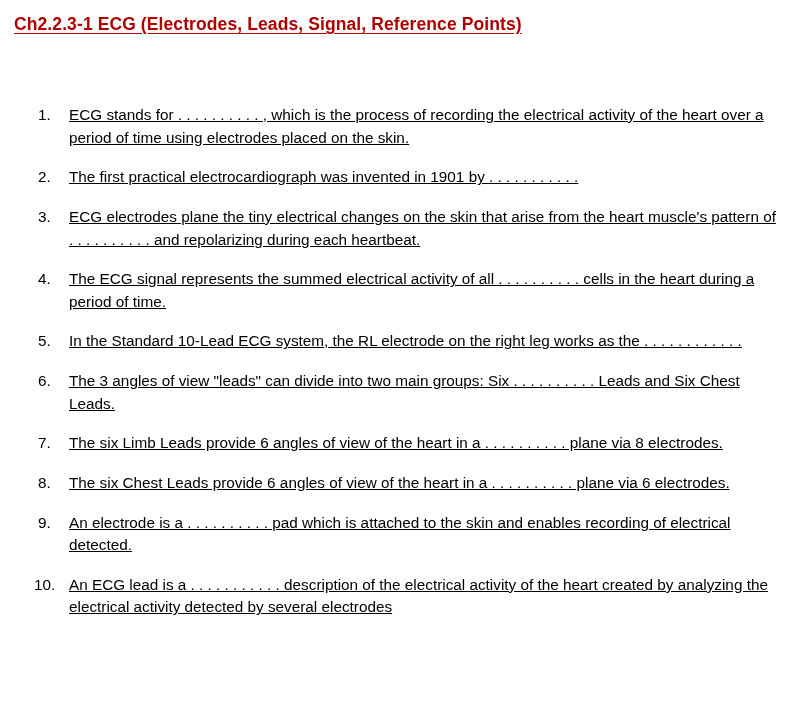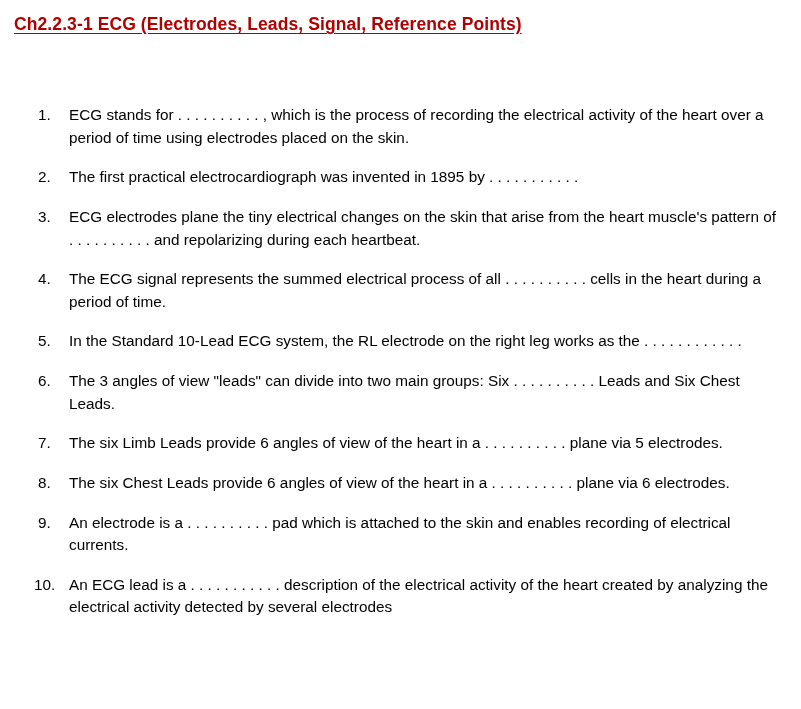--- a/index.html
+++ b/index.html
@@ -62,66 +62,67 @@
     text-align: left;
     font-size: 15.3px;
     color: #000000;
   }
   .num.wide {
     left: -4px;
     width: 30px;
   }
   .qtext {
     display: block;
+    text-decoration: underline;
   }
 </style>
 </head>
 <body>
 
 <div class="page">
 
   <div class="doc-title">Ch2.2.3-1  ECG (Electrodes, Leads, Signal, Reference Points)</div>
 
   <div class="content">
     <ol class="qlist">
       <li>
         <span class="num">1.</span>
         <span class="qtext">ECG stands for . . . . . . . . . . , which is the process of recording the electrical activity of the heart over a period of time using electrodes placed on the skin.</span>
       </li>
       <li>
         <span class="num">2.</span>
-        <span class="qtext">The first practical electrocardiograph was invented in 1895 by . . . . . . . . . . .</span>
+        <span class="qtext">The first practical electrocardiograph was invented in 1901 by . . . . . . . . . . .</span>
       </li>
       <li>
         <span class="num">3.</span>
         <span class="qtext">ECG electrodes plane the tiny electrical changes on the skin that arise from the heart muscle's pattern of . . . . . . . . . .  and repolarizing during each heartbeat.</span>
       </li>
       <li>
         <span class="num">4.</span>
-        <span class="qtext">The ECG signal represents the summed electrical process of all . . . . . . . . . .  cells in the heart during a period of time.</span>
+        <span class="qtext">The ECG signal represents the summed electrical activity of all . . . . . . . . . .  cells in the heart during a period of time.</span>
       </li>
       <li>
         <span class="num">5.</span>
         <span class="qtext">In the Standard 10-Lead ECG system, the RL electrode on the right leg works as the . . . . . . . . . . . .</span>
       </li>
       <li>
         <span class="num">6.</span>
         <span class="qtext">The 3 angles of view "leads" can divide into two main groups: Six . . . . . . . . . .  Leads and Six Chest Leads.</span>
       </li>
       <li>
         <span class="num">7.</span>
-        <span class="qtext">The six Limb Leads provide 6 angles of view of the heart in a . . . . . . . . . .  plane via 5 electrodes.</span>
+        <span class="qtext">The six Limb Leads provide 6 angles of view of the heart in a . . . . . . . . . .  plane via 8 electrodes.</span>
       </li>
       <li>
         <span class="num">8.</span>
         <span class="qtext">The six Chest Leads provide 6 angles of view of the heart in a . . . . . . . . . .  plane via 6 electrodes.</span>
       </li>
       <li>
         <span class="num">9.</span>
-        <span class="qtext">An electrode is a . . . . . . . . . .  pad which is attached to the skin and enables recording of electrical currents.</span>
+        <span class="qtext">An electrode is a . . . . . . . . . .  pad which is attached to the skin and enables recording of electrical detected.</span>
       </li>
       <li>
         <span class="num wide">10.</span>
         <span class="qtext">An ECG lead is a . . . . . . . . . . .  description of the electrical activity of the heart created by analyzing the electrical activity detected by several electrodes</span>
       </li>
     </ol>
   </div>
 
 </div>
 

